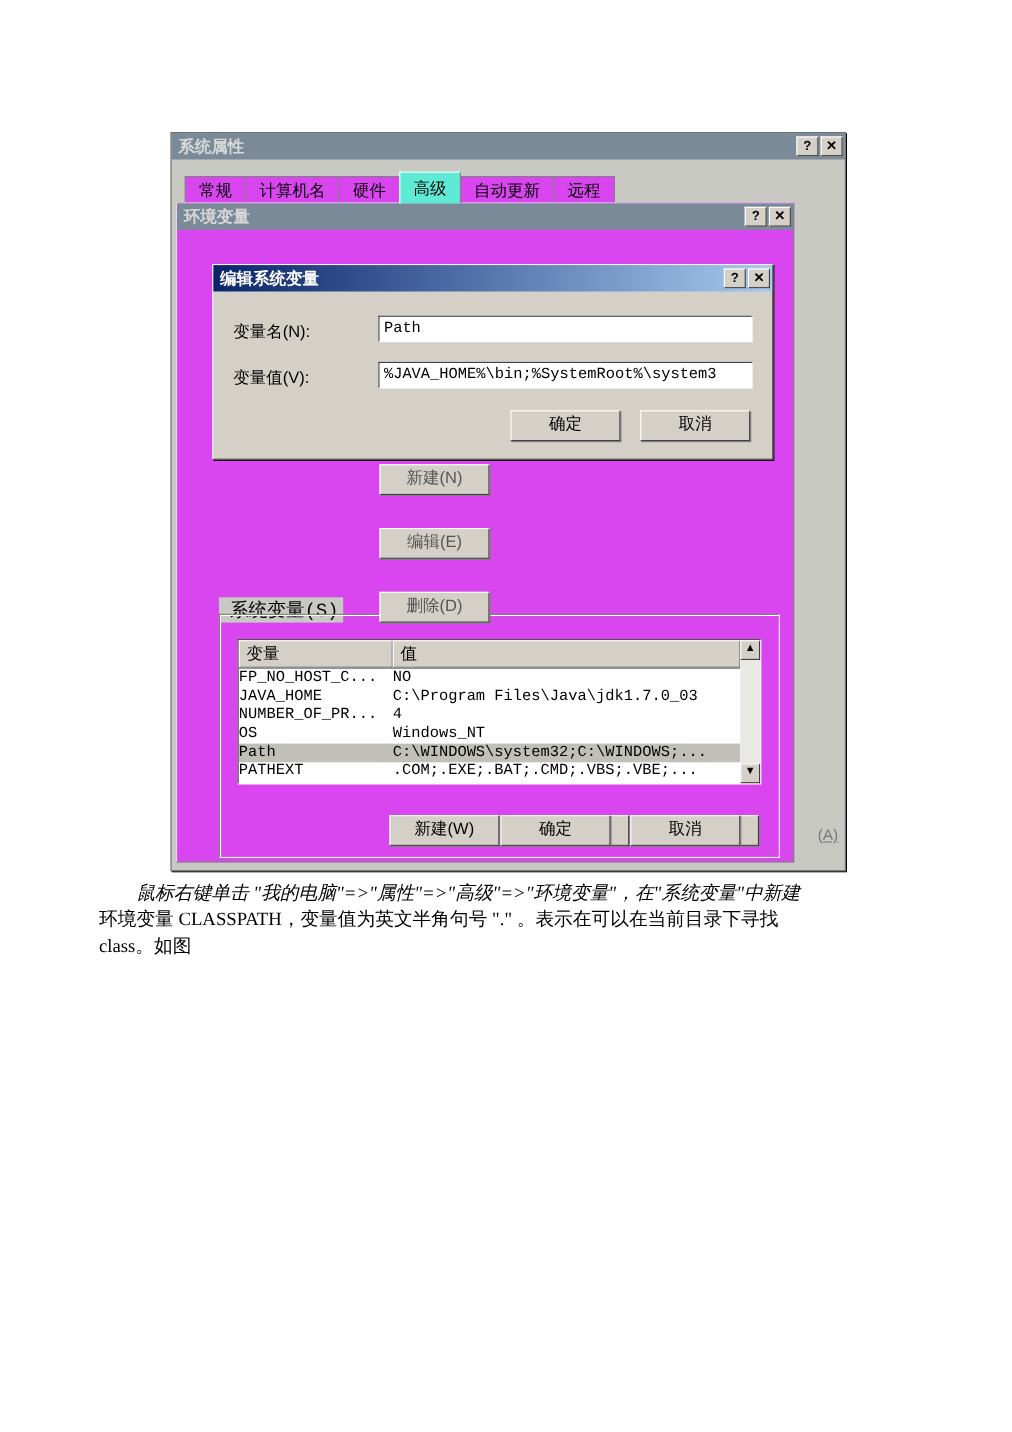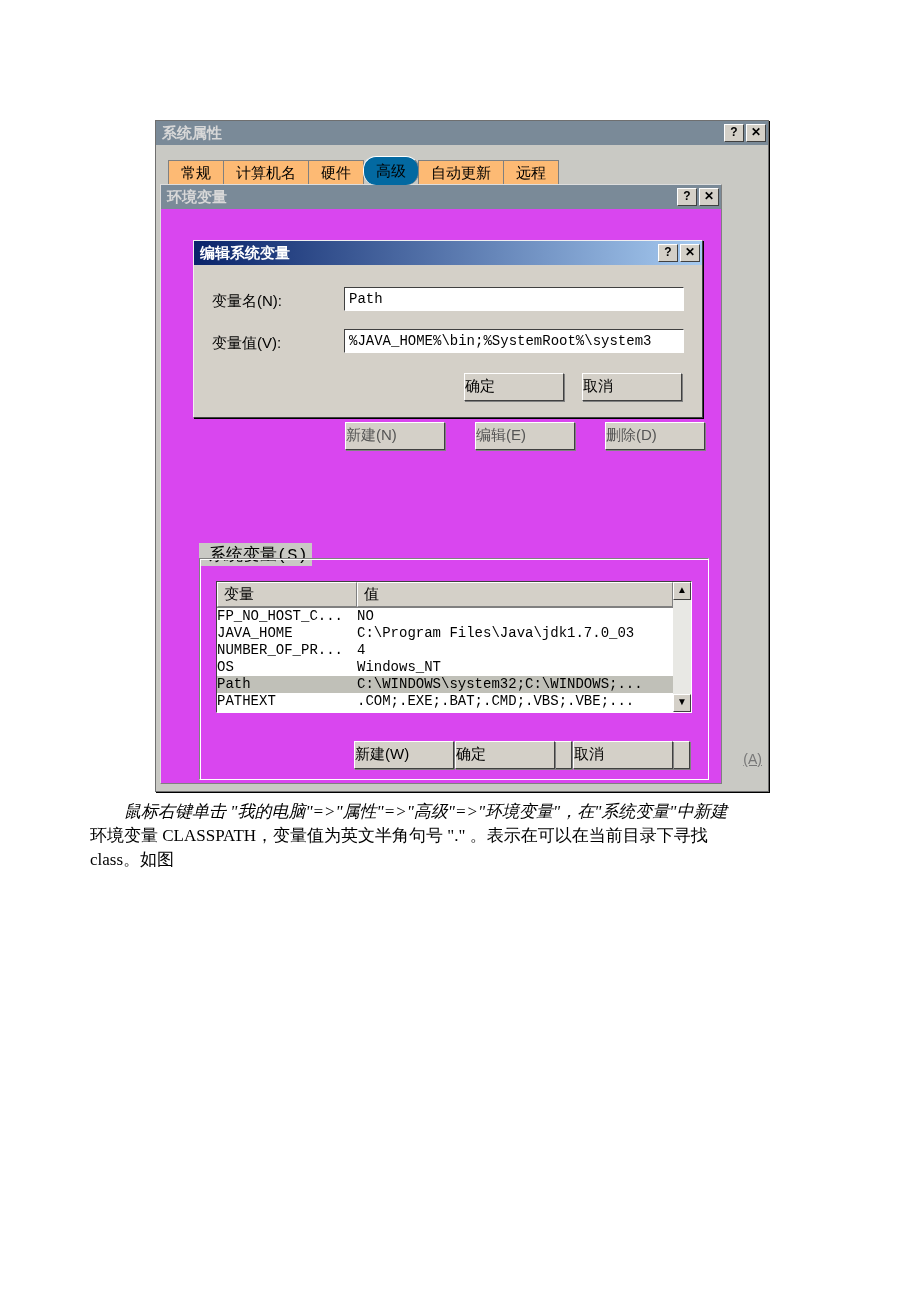--- a/index.html
+++ b/index.html
@@ -70,32 +70,31 @@
       align-items: flex-end;
       height: 28px;
       padding-left: 12px;
       margin-top: 12px;
     }
     .tab {
       font-size: 15px;
       padding: 3px 12px 2px 12px;
       border: 1px solid #808080;
       border-bottom: none;
-      background: #fdba74;
+      background: #d946ef;
       margin-right: -1px;
       position: relative;
     }
     .tab.active {
-      background: #0369a1;
+      background: #5eead4;
       border-top: 1px solid #fff;
       border-left: 1px solid #fff;
       padding-top: 5px;
       padding-bottom: 4px;
       z-index: 2;
-      border-radius: 13px;
     }
     
     .env-window {
       position: absolute;
       left: 5px;
       top: 64px;
       width: 562px;
       height: 600px;
       background: #d946ef;
       border-left: 1px solid #dddddd;
@@ -148,34 +147,36 @@
       padding: 20px 20px 0 0;
     }
     .win-btn {
       width: 100px;
       height: 28px;
       background: #d4d0c8;
       border: 1px solid #fff;
       border-right-color: #404040;
       border-bottom-color: #404040;
       font-size: 15px;
+      text-align: center;
       line-height: 24px;
       box-shadow: 1px 1px 0 #808080;
     }
     .win-btn.obscured {
       color: #555;
     }
     
     .upper-btn-row {
       position: absolute;
       left: 190px;
       top: 302px;
       display: flex;
       gap: 30px;
       z-index: 5;
+      flex-direction: column;
     }
     
     .sysvar-group {
       position: absolute;
       left: 38px;
       top: 358px;
       width: 510px;
       height: 228px;
     }
     .group-title {

